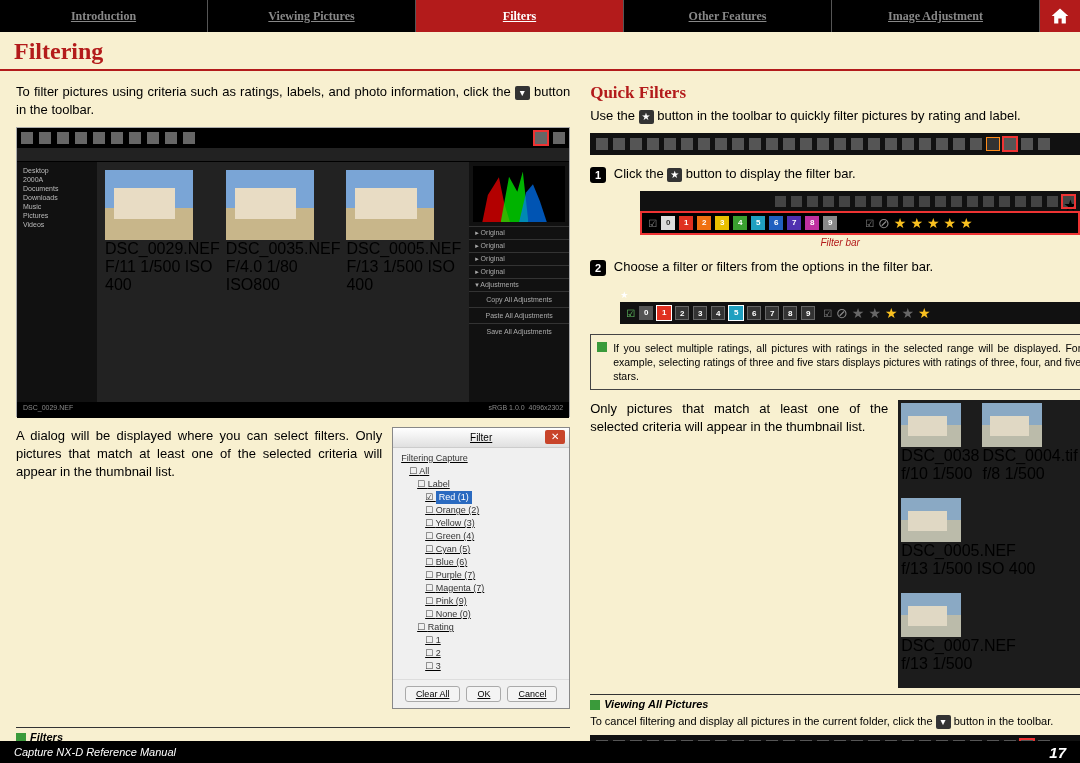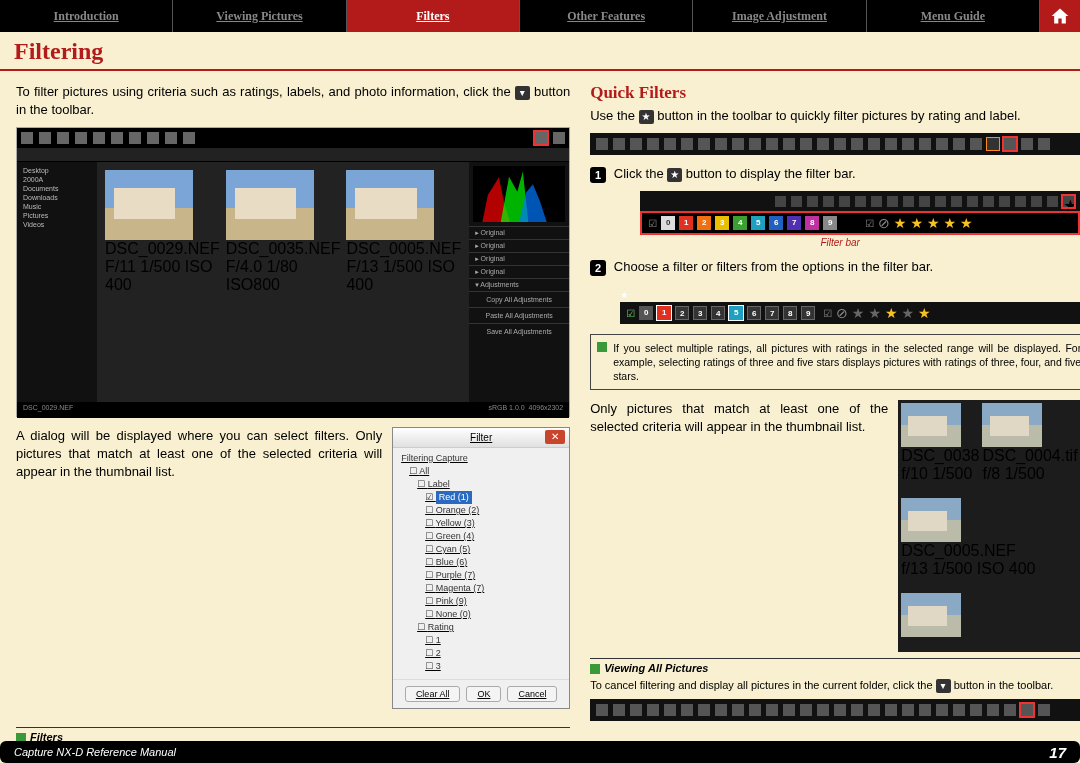--- a/index.html
+++ b/index.html
@@ -63,34 +63,33 @@
 .star { color: #f8c020; font-size: 14px; }
 .nostar { color: #888; font-size: 14px; }
 .cap { text-align: center; font-size: 10px; color: #b31b1b; font-style: italic; margin-bottom: 10px; }
 .filterbar2-wrap { margin: 6px 0 10px 30px; width: 470px; }
 .filterbar2 { height: 22px; background: #111; display: flex; align-items: center; padding: 0 6px; gap: 4px; }
 .inset-note { border: 1px solid #444; padding: 6px 8px 6px 22px; font-size: 10.5px; line-height: 14px; text-align: justify; margin-bottom: 10px; position: relative; }
 .inset-note::before { content: ""; position: absolute; left: 6px; top: 7px; width: 10px; height: 10px; background: #3a9a3a; }
 .tgrid { float: right; width: 192px; margin-left: 10px; background: #1c1c1c; padding: 3px; display: flex; flex-wrap: wrap; gap: 3px; }
 .tgrid .t { width: 60px; height: 44px; background: linear-gradient(180deg,#8aa9c4 0%,#8aa9c4 50%,#bba 50%,#bba 100%); position: relative; }
 .tgrid .t::after { content: ""; position: absolute; bottom: 25%; left: 12%; width: 65%; height: 45%; background: #e0d8c4; }
-.foot { position: absolute; bottom: 0; left: 0; right: 0; height: 22px; background: #000; color: #fff; display: flex; align-items: center; justify-content: space-between; padding: 0 14px; font-size: 11px; font-style: italic; border-radius: 6px; }
+.foot { position: absolute; bottom: 0; left: 0; right: 0; height: 22px; background: #000; color: #fff; display: flex; align-items: center; justify-content: space-between; padding: 0 14px; font-size: 11px; font-style: italic; }
 .foot .pn { font-style: italic; font-size: 15px; font-weight: bold; color: #fff; }
 .clear { clear: both; }
 </style>
 </head>
 <body>
 
 <div class="tabbar">
   <div class="tab dim">Introduction</div>
   <div class="tab dim">Viewing Pictures</div>
   <div class="tab active">Filters</div>
   <div class="tab dim">Other Features</div>
   <div class="tab dim">Image Adjustment</div>
-  <div class="tab dim">Menu Guide</div>
   <div class="homebtn">
     <svg viewBox="0 0 24 24">
         <path d="M12 3l10 9h-3v9h-5v-6h-4v6H5v-9H2z"></path>
       </svg>
   </div>
 </div>
 
 <div class="pagetitle">Filtering</div>
 <div class="hr"></div>
 
@@ -342,20 +341,21 @@
       <div style="position:relative;margin-bottom:12px">
           <div class="t"></div>
           <div class="l" style="position:static">DSC_0004.tif<br>f/8 1/500</div>
         </div>
       <div style="position:relative;margin-bottom:12px">
           <div class="t"></div>
           <div class="l" style="position:static">DSC_0005.NEF<br>f/13 1/500 ISO 400</div>
         </div>
       <div style="position:relative;margin-bottom:12px">
           <div class="t"></div>
+          <div class="l" style="position:static">DSC_0007.NEF<br>f/13 1/500</div>
         </div>
     </div>
 
     <p class="bodytext">Only pictures that match at least one of the selected criteria will appear in the thumbnail list.</p>
     <div class="clear"></div>
 
     <div class="notebox" style="margin-top:6px">
       <div class="hdr">Viewing All Pictures</div>
       <span>To cancel filtering and display all pictures in the current folder, click the </span><span class="iconbit">▾</span><span> button in the toolbar.</span>
     </div>

